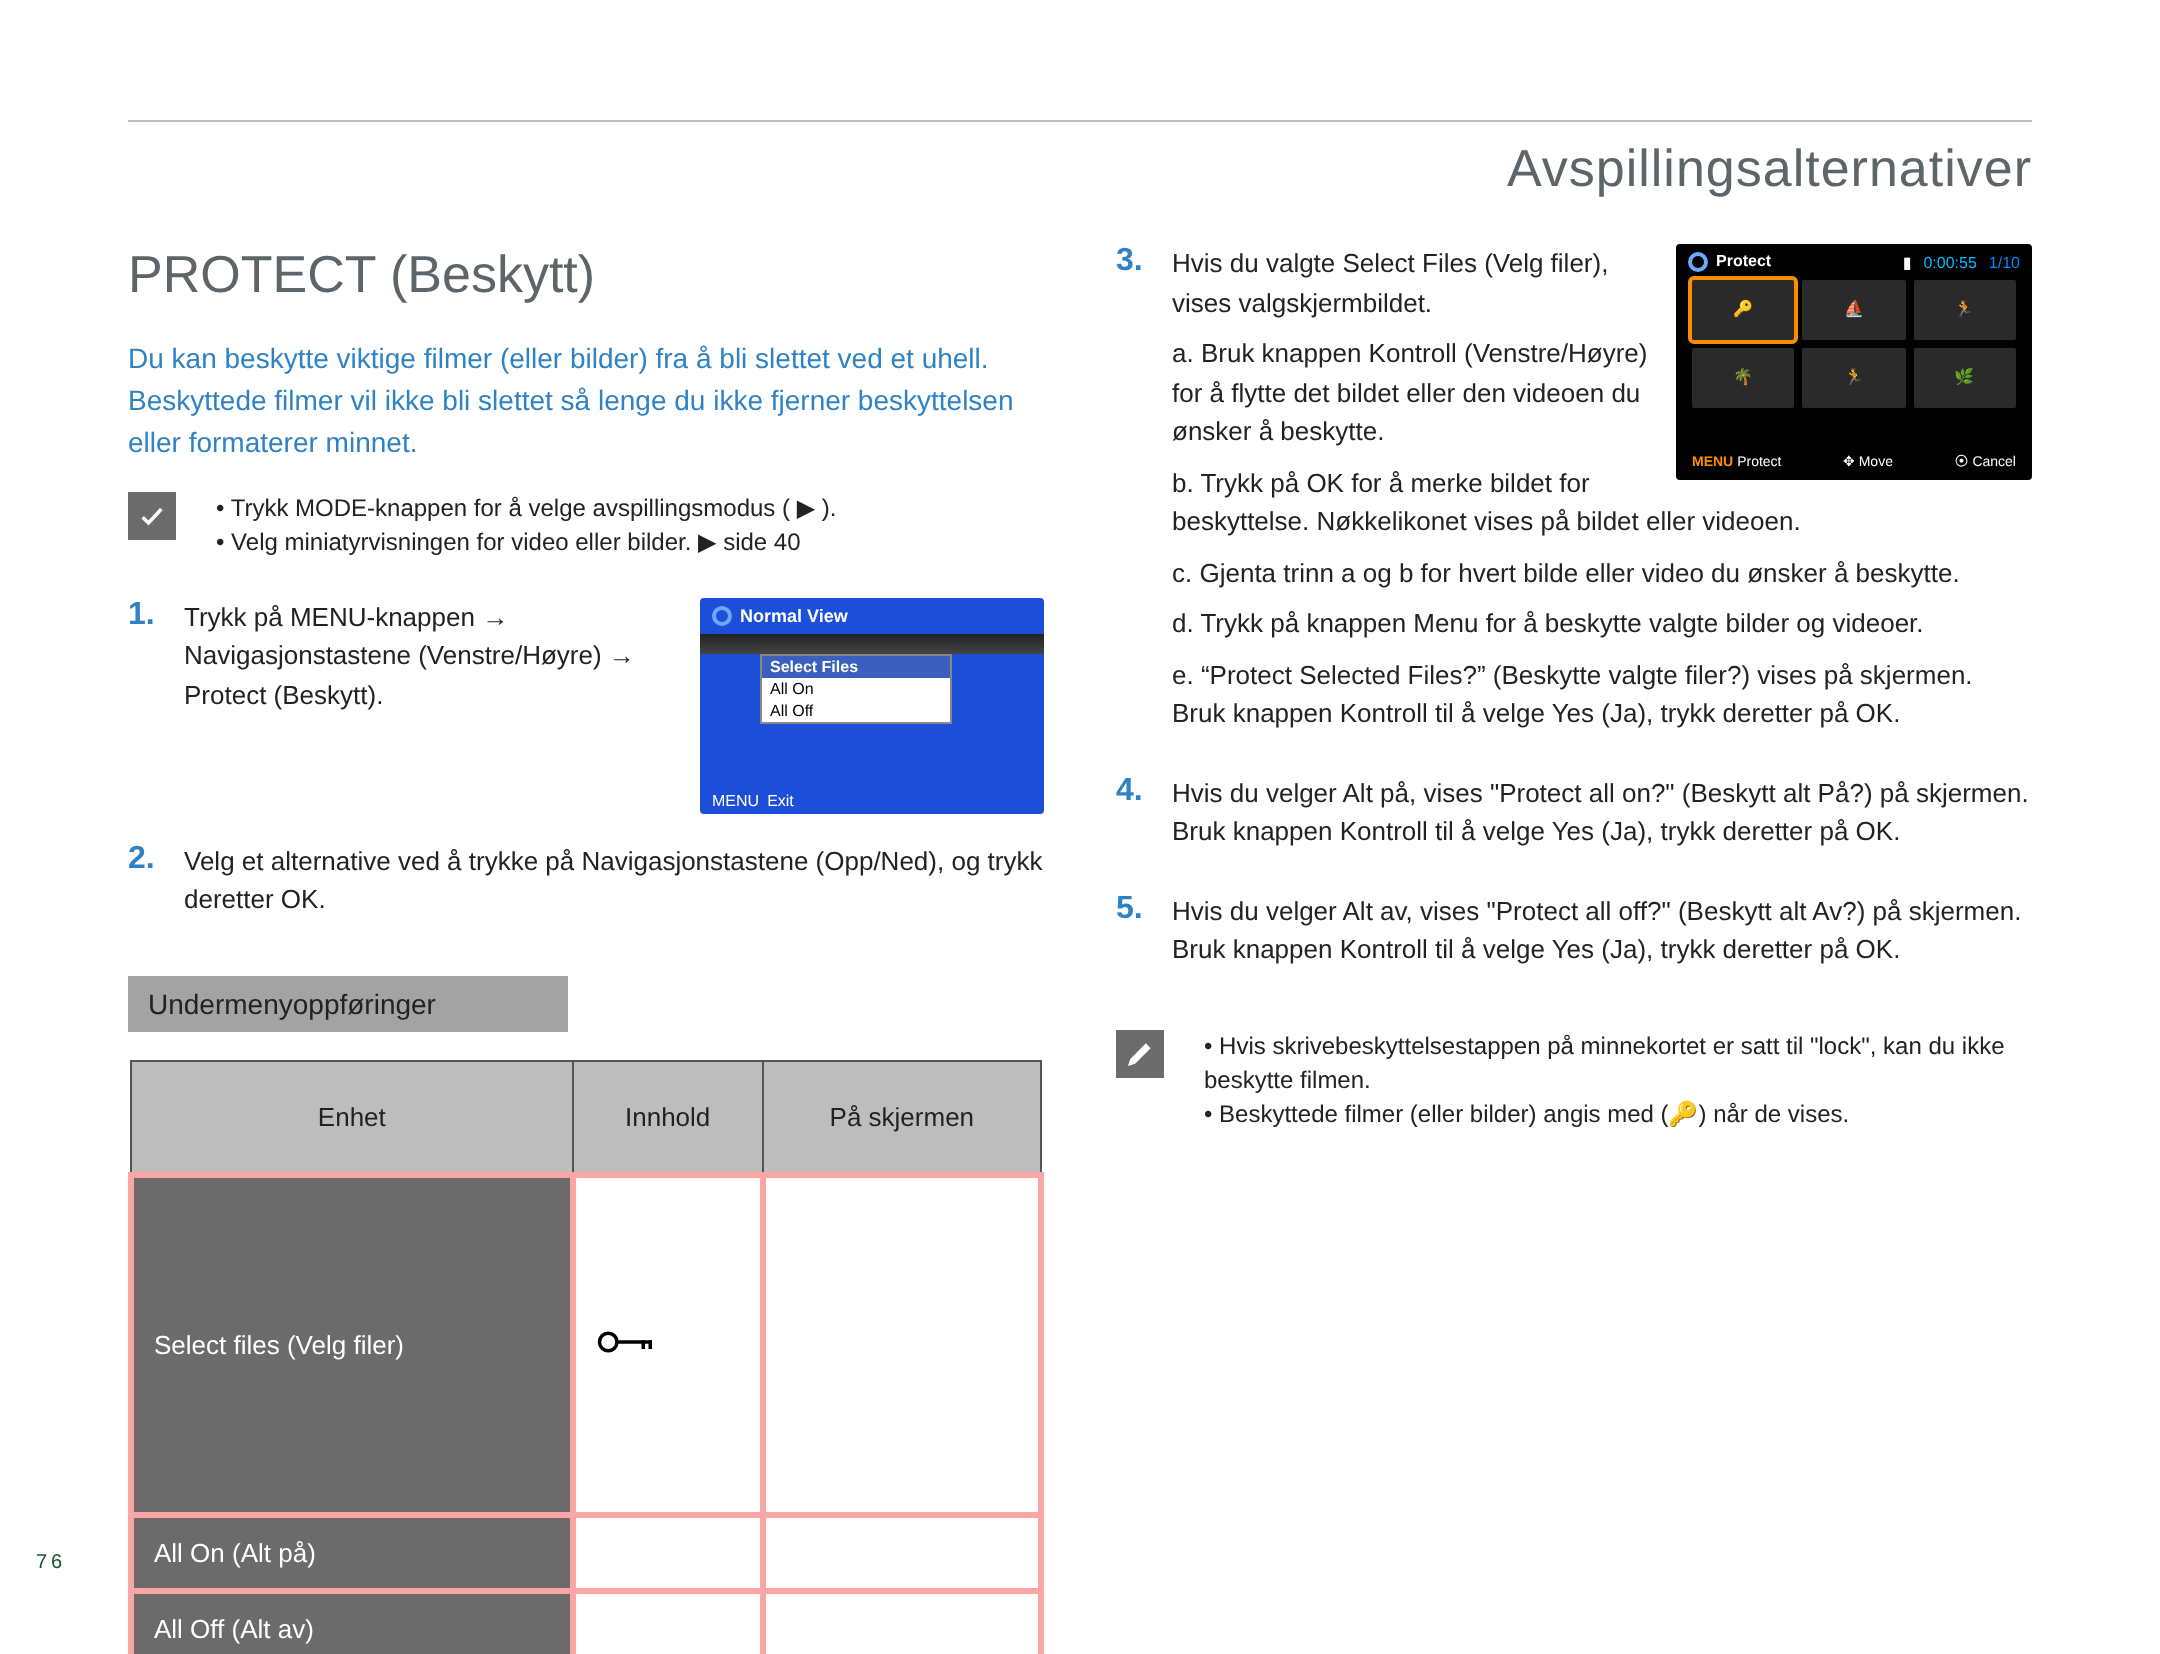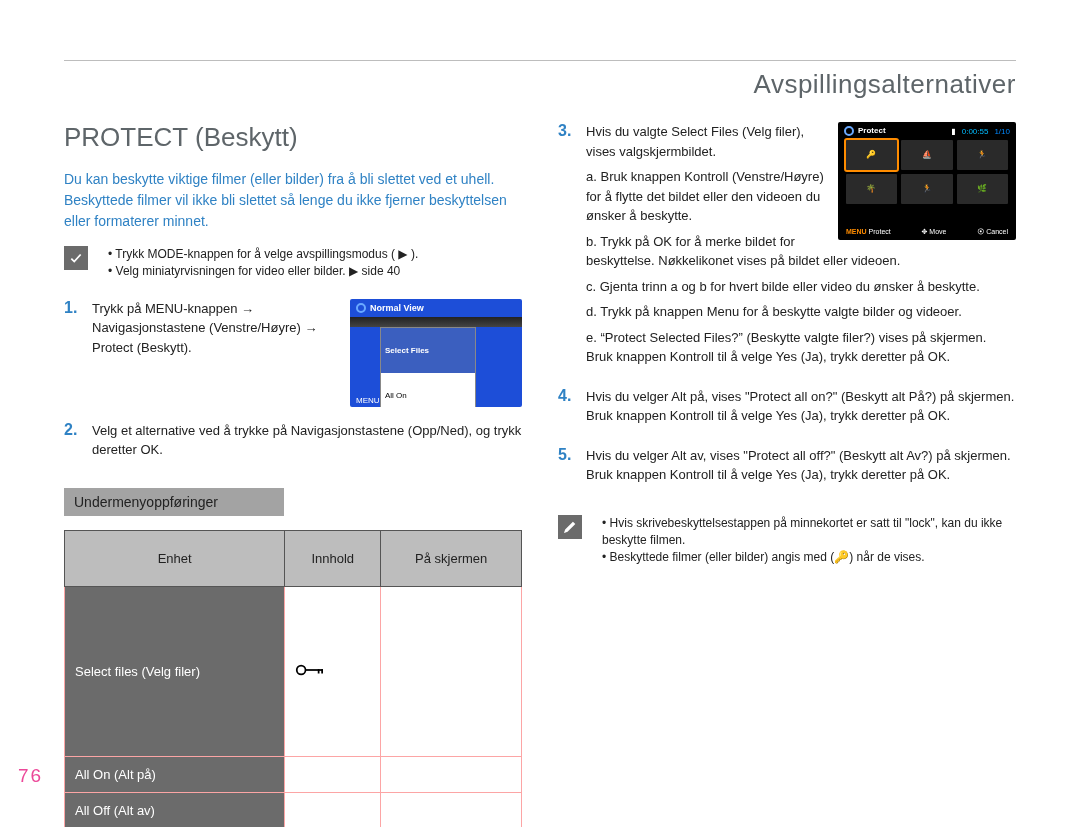--- a/index.html
+++ b/index.html
@@ -90,21 +90,21 @@
     position:relative;
     font-size:9px;
     color:#fff;
     overflow:hidden;
   }
   .screen .topbar{display:flex;align-items:center;gap:4px;padding:4px 6px}
   .dotcircle{width:10px;height:10px;border:2px solid #6aa9ff;border-radius:50%}
   .toptext{font-weight:700}
   .gradband{height:10px;background:linear-gradient(#222,#444)}
   .list{background:#fff;color:#000;width:96px;margin-left:30px;border:1px solid #888}
-  .list .row{padding:18px 4px;font-size:8px}
+  .list .row{padding:1px 4px;font-size:8px}
   .list .hi{background:#3b5fbf;color:#fff;font-weight:700}
   .footerbar{position:absolute;left:0;right:0;bottom:0;display:flex;justify-content:flex-start;gap:4px;padding:2px 6px;font-size:8px}
 
   .screen2{width:178px;height:118px;background:#000;border-radius:2px;float:right;margin-left:10px;font-size:8px;color:#fff;position:relative;overflow:hidden}
   .s2-top{display:flex;align-items:center;gap:4px;padding:3px 6px}
   .s2-right{position:absolute;right:6px;top:4px;display:flex;gap:6px;align-items:center}
   .time{color:#0bf}
   .count{color:#08f}
   .thumbs{display:grid;grid-template-columns:repeat(3,1fr);gap:4px;padding:0 8px}
   .th{background:#2a2a2a;height:30px;border-radius:1px;display:flex;align-items:center;justify-content:center}
@@ -124,34 +124,34 @@
     width:100%;
     font-size:13px;
   }
   table.opts thead th{
     background:#bdbdbd;
     font-weight:400;
     padding:20px 10px;
     border:1px solid #555;
   }
   table.opts tbody td{
-    border:1px solid #fca5a5;
+    border:3px solid #fca5a5;
     padding:10px;
     vertical-align:middle;
   }
   table.opts tbody tr.tall td{height:170px;vertical-align:middle}
   table.opts tbody td.enhet{background:#6b6b6b;color:#fff}
   .key{display:inline-flex;align-items:center}
   .key svg{height:14px}
   .pagenum{
     position:absolute;
     left:18px;
     bottom:40px;
-    font-size:19px;
-    color:#ec4899;
+    font-size:10px;
+    color:#14532d;
     letter-spacing:2px;
   }
 </style>
 </head>
 <body>
 
 <div class="page">
   <hr class="rule">
   <div class="chapter">Avspillingsalternativer</div>
 

